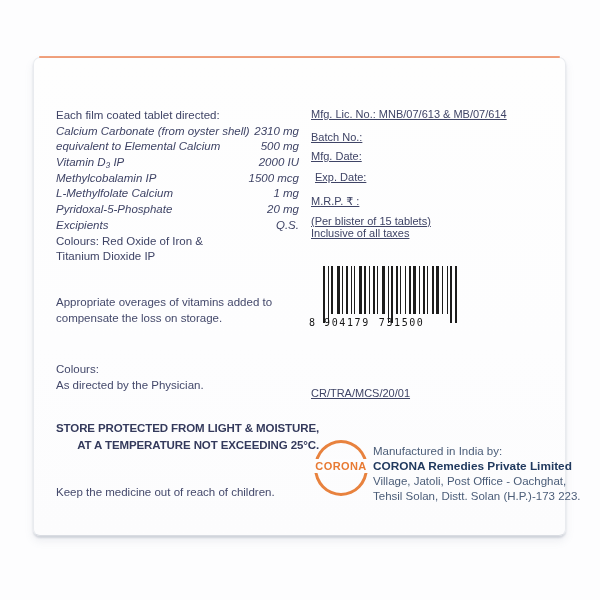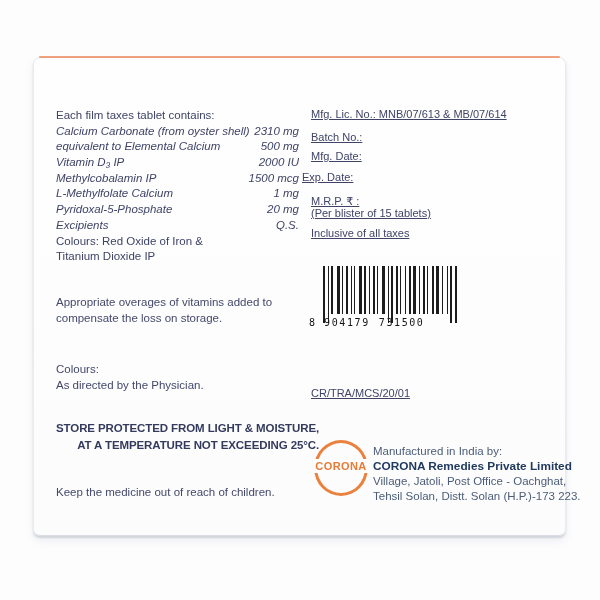--- a/index.html
+++ b/index.html
@@ -61,21 +61,21 @@
   .mfr .name{font-weight:bold;color:#20395e;font-size:11.8px;}
 </style>
 </head>
 <body>
 
 <div class="stage">
   <div class="box">
     <div class="accent-line"></div>
 
     <div class="abs comp">
-      <div>Each film taxes tablet contains:</div>
+      <div>Each film coated tablet directed:</div>
       <div class="comp-row">
         <span>Calcium Carbonate (from oyster shell)</span>
         <span class="val">2310 mg</span>
       </div>
       <div class="comp-row">
         <span>equivalent to Elemental Calcium</span>
         <span class="val">500 mg</span>
       </div>
       <div class="comp-row">
         <span>Vitamin D₃ IP</span>
@@ -114,23 +114,23 @@
     <div class="abs warn" style="left:22px;top:362px;">
       <div>STORE PROTECTED FROM LIGHT &amp; MOISTURE,</div>
       <div>AT A TEMPERATURE NOT EXCEEDING 25°C.</div>
     </div>
 
     <div class="abs note" style="left:22px;top:426px;">Keep the medicine out of reach of children.</div>
 
     <div class="abs rightcol" style="left:277px;top:50px;">Mfg. Lic. No.: MNB/07/613 &amp; MB/07/614</div>
     <div class="abs rightcol" style="left:277px;top:73px;">Batch No.:</div>
     <div class="abs rightcol" style="left:277px;top:92px;">Mfg. Date:</div>
-    <div class="abs rightcol" style="left:268px;top:113px;">Exp. Date:</div>
+    <div class="abs rightcol" style="left:281px;top:113px;">Exp. Date:</div>
     <div class="abs rightcol" style="left:277px;top:137px;">M.R.P. ₹ :</div>
-    <div class="abs rightcol" style="left:277px;top:149px;text-align:center;">(Per blister of 15 tablets)</div>
+    <div class="abs rightcol" style="left:277px;top:157px;text-align:center;">(Per blister of 15 tablets)</div>
     <div class="abs rightcol" style="left:277px;top:169px;">Inclusive of all taxes</div>
 
     <div class="barcode">
       <div class="bars" id="barcode-bars">
           <div class="bar tall" style="width: 2px; background: rgb(28, 28, 28);"></div>
           <div class="gap" style="width: 3px;"></div>
           <div class="bar tall" style="width: 1px; background: rgb(28, 28, 28);"></div>
           <div class="gap" style="width: 2px;"></div>
           <div class="bar" style="width: 2px; background: rgb(28, 28, 28);"></div>
           <div class="gap" style="width: 4px;"></div>

